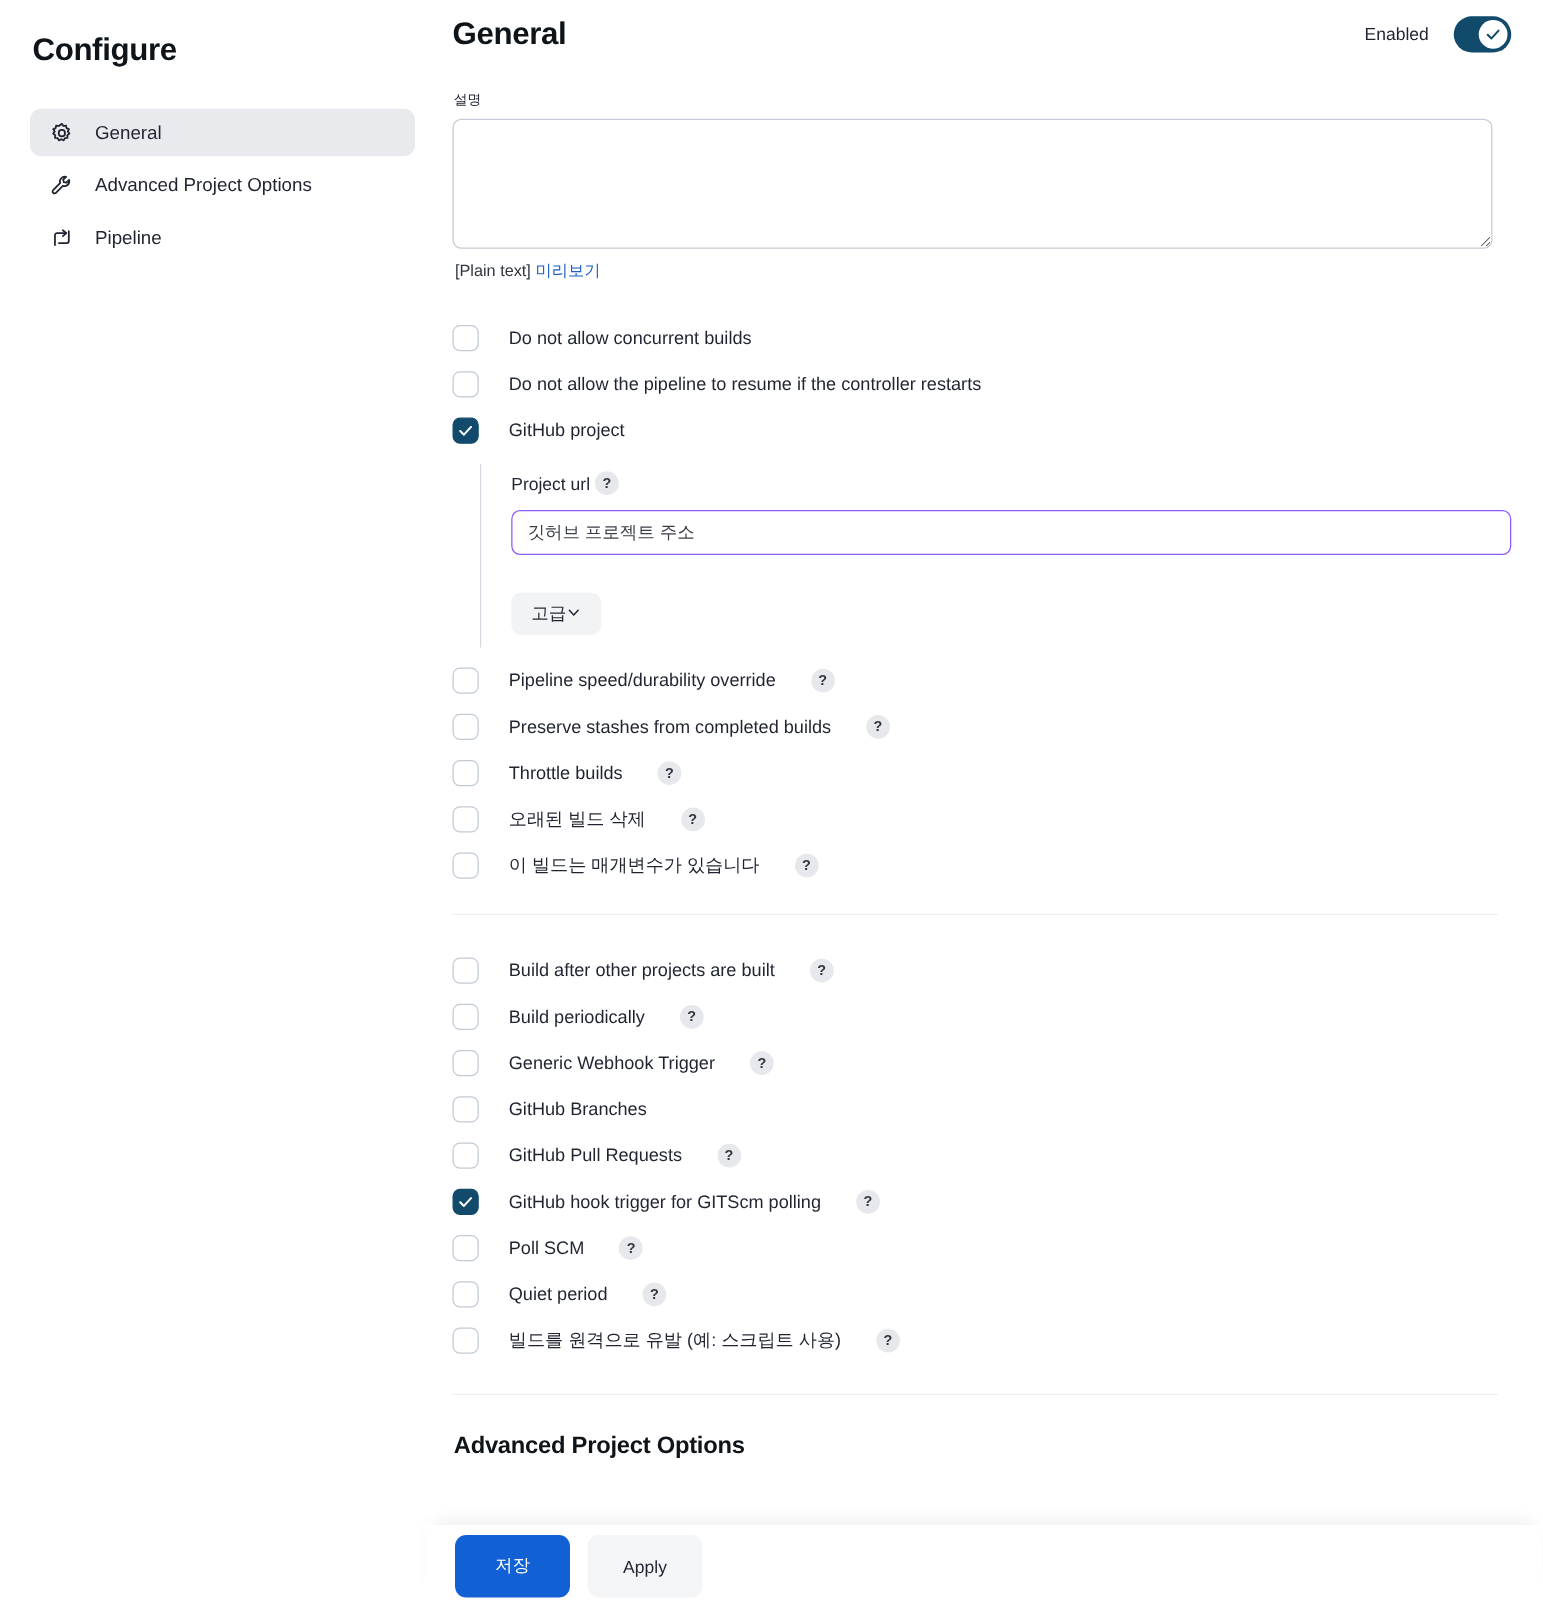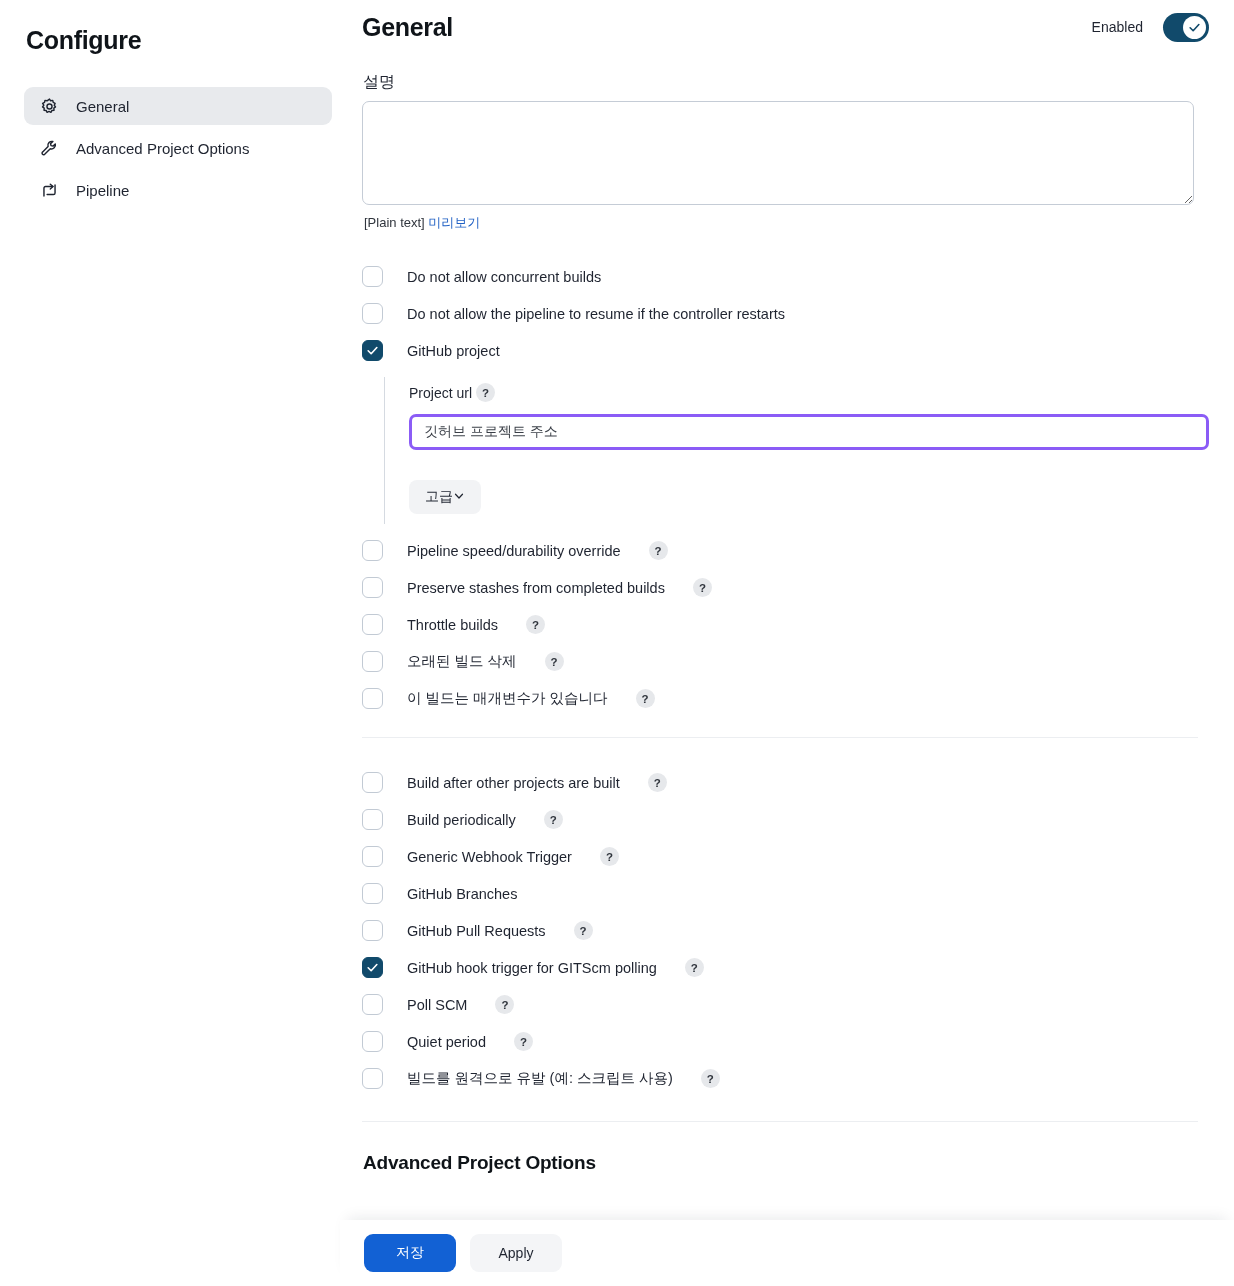--- a/index.html
+++ b/index.html
@@ -72,21 +72,21 @@
     position: absolute;
     top: 3px; right: 3px;
     width: 23px; height: 23px;
     border-radius: 50%;
     background: #ffffff;
     display: flex; align-items: center; justify-content: center;
   }
   .toggle .knob svg { display: block; }
 
   
-  .field-label { font-size: 16px; color: #1f2430; margin: 26px 0 8px 1px; }
+  .field-label { font-size: 11px; color: #1f2430; margin: 26px 0 8px 1px; }
 
   textarea.desc {
     display: block;
     width: 832px;
     height: 104px;
     border: 1px solid #c5ccd6;
     border-radius: 7px;
     background: #fff;
     resize: vertical;
     padding: 10px 12px;
@@ -139,21 +139,21 @@
   .nested {
     border-left: 1.5px solid #d5dae1;
     margin: 8px 0 8px 22px;
     padding: 6px 0 10px 24px;
   }
   .nested-label { display: flex; align-items: center; font-size: 14px; color: #1f2430; margin-bottom: 12px; }
   input.text-input {
     display: block;
     width: 800px;
     height: 36px;
-    border: 3px solid #8b5cf6;
+    border: 1px solid #8b5cf6;
     border-radius: 7px;
     padding: 0 12px;
     font-family: "Liberation Sans", sans-serif;
     font-size: 14px;
     color: #3a3f47;
     background: #fff;
     outline: none;
   }
   .adv-btn {
     margin-top: 30px;
@@ -188,21 +188,21 @@
     bottom: 0;
     height: 66px;
     background: #ffffff;
     display: flex;
     align-items: center;
     padding: 0 24px;
     gap: 14px;
     box-shadow: 0 -9px 14px -8px rgba(20,25,35,0.10);
   }
   .btn {
-    height: 38px;
+    height: 50px;
     border: none;
     border-radius: 9px;
     font-family: "Liberation Sans", sans-serif;
     font-size: 14px;
     cursor: pointer;
     padding: 0 27px;
   }
   .btn-primary { background: #1261d4; color: #fff; min-width: 92px; }
   .btn-secondary { background: #f4f5f7; color: #1f2430; min-width: 92px; }
 </style>

